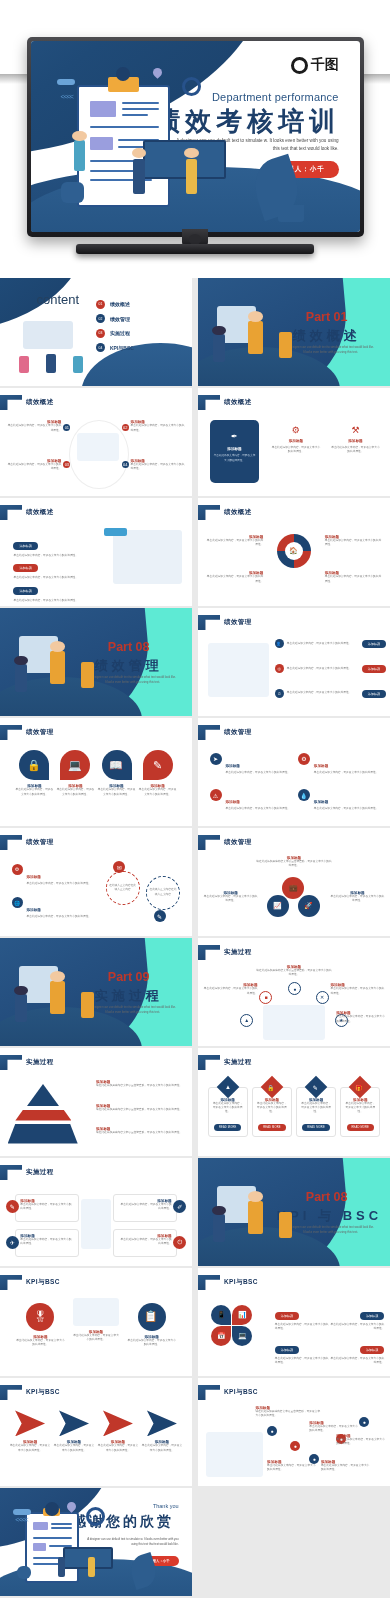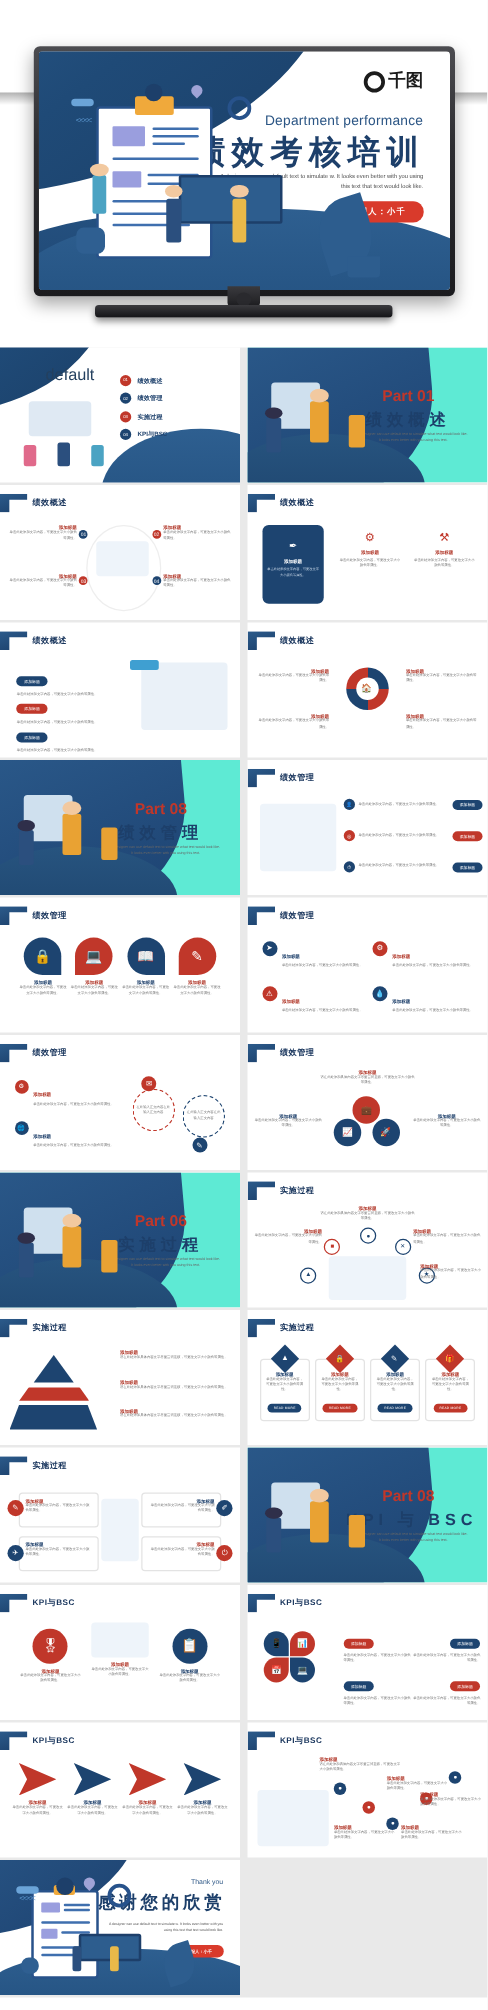--- a/index.html
+++ b/index.html
@@ -196,21 +196,21 @@
   <div class="tv-neck"></div>
   <div class="tv-base"></div>
 </div>
 
 <div id="deck">
 
   <div class="row">
     <div class="thumb">
       <div class="blue-tl" style="left:-46%;top:-66%;width:92%;height:110%;"></div>
       <div class="blue-bottom" style="left:42%;bottom:-64%;width:80%;height:104%;"></div>
-      <div class="toc-title">default</div>
+      <div class="toc-title">content</div>
       <div style="position:absolute;left:50%;top:20%;">
         <div class="toc-item">
           <span class="toc-num" style="background:#c0372a">01</span>
           <span class="toc-lbl">绩效概述</span>
         </div>
         <div class="toc-item">
           <span class="toc-num" style="background:#1d4470">02</span>
           <span class="toc-lbl">绩效管理</span>
         </div>
         <div class="toc-item">
@@ -516,21 +516,21 @@
         <div class="ph-body">单击此处添加文字内容，可更改文字大小颜色等属性。</div>
       </div>
     </div>
   </div>
 
   <div class="row">
     <div class="thumb">
       <div class="sec">
         <div class="sec-blue"></div>
         <div class="sec-blue2"></div>
-        <div class="sec-part">Part 06</div>
+        <div class="sec-part">Part 09</div>
         <div class="sec-cn">实施过程</div>
         <div class="sec-en">A designer can use default text to simulate what text would look like. It looks even better with you using this text.</div>
         <div class="figure" style="position:absolute;left:10%;top:26%;width:20%;height:34%;background:#cfe0ee;"></div>
         <div class="person" style="left:8%;top:52%;width:6%;height:26%;background:#2b4f7e;"></div>
         <div class="p-head" style="left:7.4%;top:44%;width:7%;height:9%;background:#2f2f4a;"></div>
         <div class="person" style="left:26%;top:40%;width:8%;height:30%;background:#e9a233;"></div>
         <div class="p-head" style="left:26%;top:31%;width:8%;height:10%;background:#f2c9a0;"></div>
         <div class="person" style="left:42%;top:50%;width:7%;height:24%;background:#e9a233;"></div>
       </div>
     </div>
@@ -813,21 +813,21 @@
     </div>
   </div>
 
   <div class="row">
     <div class="thumb">
       <div class="slide">
         <div class="thanks-blue-tl"></div>
         <div class="thanks-bottom"></div>
         <div style="position:absolute;right:7%;top:14%;font-size:5.5px;color:#2b5584;text-align:right;width:50%;">Thank you</div>
         <div style="position:absolute;right:6%;top:23%;font-size:14px;font-weight:bold;color:#1d3f6a;letter-spacing:3px;
-                    text-align:right;width:60%;white-space:nowrap;">感谢您的欣赏</div>
+                    text-align:center;width:60%;white-space:nowrap;">感谢您的欣赏</div>
         <div style="position:absolute;right:7%;top:45%;width:48%;font-size:2.8px;line-height:1.8;color:#555;text-align:right;">A designer can use default text to simulate w. It looks even better with you using this text that text would look like.</div>
         <div style="position:absolute;right:7%;top:63%;background:#d93a2b;color:#fff;font-size:3.4px;padding:3px 9px;
                     border-radius:7px;white-space:nowrap;font-weight:bold;">汇报人：小千</div>
         <div class="clipboard" style="left:13%;top:22%;width:26%;height:62%;">
           <div class="clip-top"></div>
           <div class="clip-ring"></div>
           <div class="clip-block" style="left:12%;top:12%;width:30%;height:13%;"></div>
           <div class="clip-line" style="left:48%;top:14%;width:42%;"></div>
           <div class="clip-line" style="left:48%;top:20%;width:42%;"></div>
           <div class="clip-line" style="left:12%;top:34%;width:78%;"></div>

